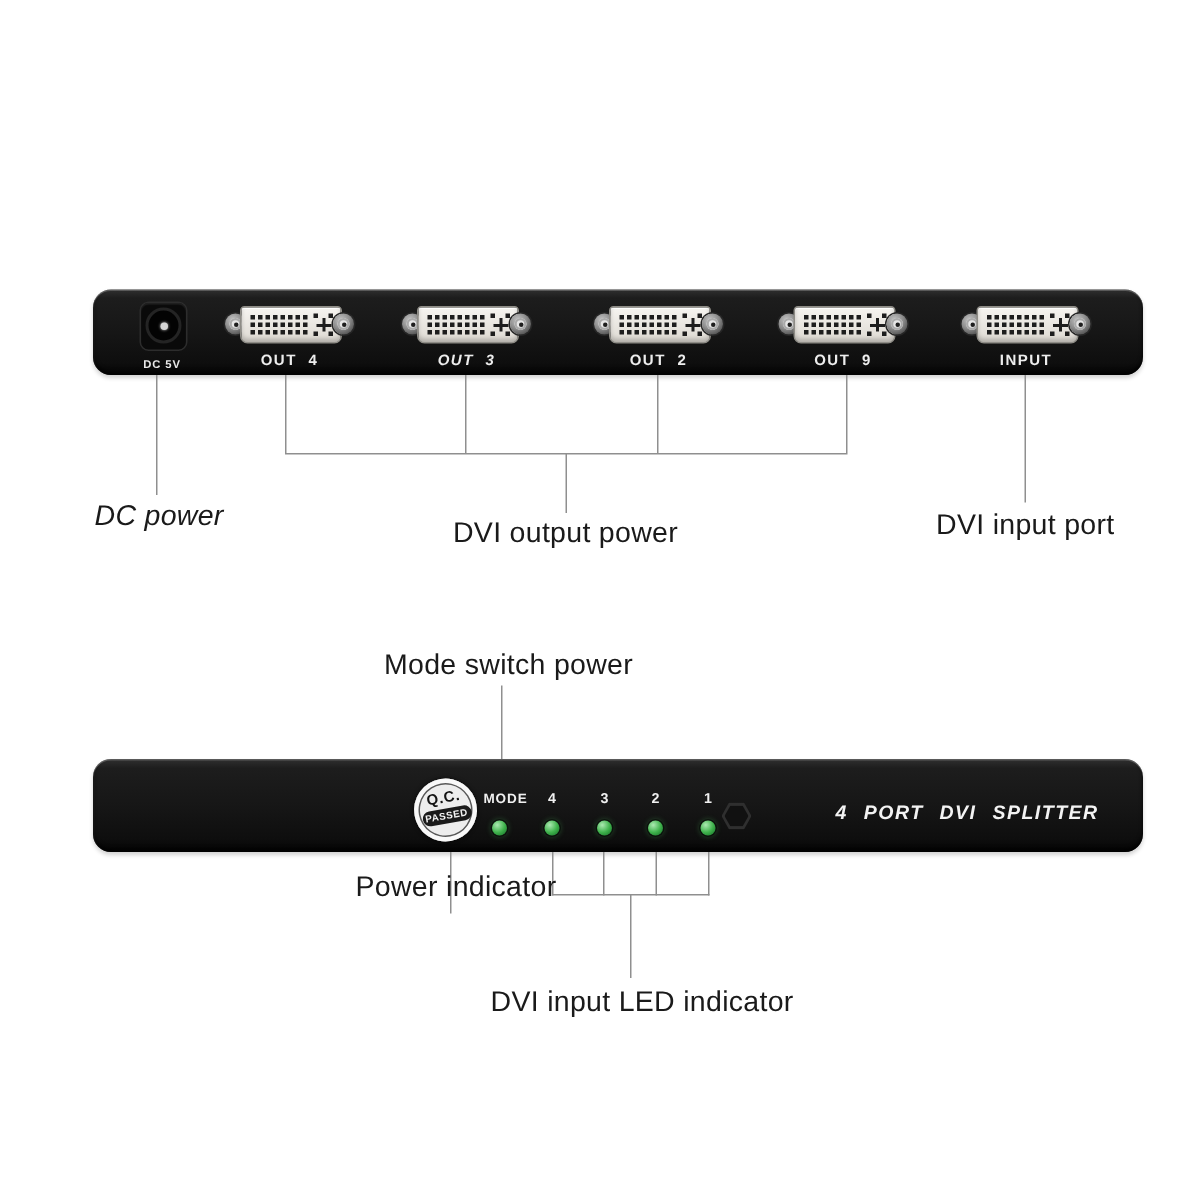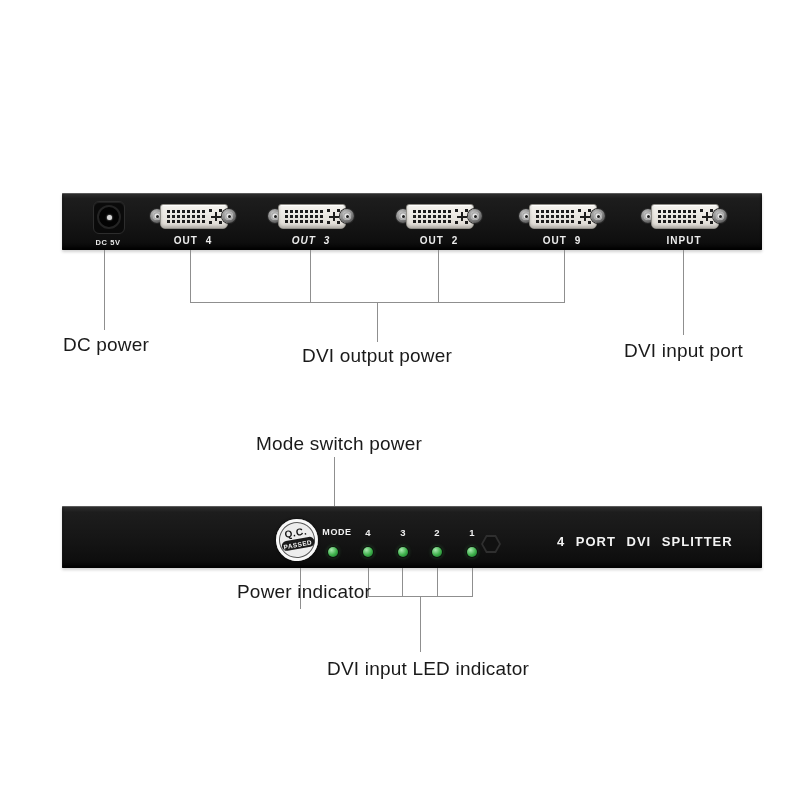--- a/index.html
+++ b/index.html
@@ -2,21 +2,21 @@
 <html style="--led-green: #3fb24c;"><head>
 <meta charset="utf-8">
 <style>
   html,body{margin:0;padding:0;}
   body{
     width:800px;height:800px;position:relative;background:#ffffff;
     font-family:"Liberation Sans", sans-serif;overflow:hidden;
   }
   
   .panel{
-    position:absolute;left:62px;width:700px;border-radius:1px;
+    position:absolute;left:62px;width:700px;border-radius:12px;
     background:linear-gradient(180deg,#303030 0%,#1d1d1d 10%,#161616 50%,#0e0e0e 86%,#040404 100%);
     box-shadow:inset 0 1px 0 rgba(255,255,255,.22), inset 0 -2px 3px rgba(0,0,0,.85),
                inset 1px 0 0 rgba(255,255,255,.06), 0 2px 3px rgba(0,0,0,.18);
   }
   #rear-panel{top:193px;height:57px;}
   #front-panel{top:506px;height:62px;}
 
   
   #dc-jack{position:absolute;left:31px;top:8px;width:30px;height:31px;background:#0a0a0a;
     border:1px solid #2d2d2d;border-radius:6px;box-shadow:inset 0 1px 1px rgba(255,255,255,.1);}
@@ -65,21 +65,21 @@
   .ch-label{position:absolute;top:21px;width:20px;text-align:center;color:#f0f0f0;
     font-size:9.5px;font-weight:bold;}
   .led{position:absolute;top:41px;width:10px;height:10px;border-radius:50%;
     background:radial-gradient(circle at 35% 30%,#abe9b1,var(--led-green,#3fb24c) 52%,#1d7c2e 88%);
     box-shadow:0 0 0 1px rgba(0,0,0,.6), 0 0 4px rgba(90,220,110,.45);}
   #ir-hex{position:absolute;left:419px;top:29px;width:20px;height:18px;
     clip-path:polygon(25% 0,75% 0,100% 50%,75% 100%,25% 100%,0 50%);background:#2f2f2f;}
   #ir-hex .inner{position:absolute;left:2px;top:2px;right:2px;bottom:2px;
     clip-path:polygon(25% 0,75% 0,100% 50%,75% 100%,25% 100%,0 50%);background:#111111;}
   #brand{position:absolute;left:495px;top:28px;width:150px;text-align:center;color:#f3f3f3;
-    font-size:13px;font-weight:bold;letter-spacing:1px;word-spacing:6px;white-space:nowrap;}
+    font-size:13px;font-weight:bold;letter-spacing:1px;word-spacing:6px;white-space:nowrap;font-style:italic;}
 
   
   .cl{position:absolute;background:#8f8f8f;}
   .cl.v{width:1px;} .cl.h{height:1px;}
   #line-dc{left:104px;top:250px;height:80px;}
   #line-out-a{left:190px;top:250px;height:52px;}
   #line-out-b{left:310px;top:250px;height:52px;}
   #line-out-c2{left:438px;top:250px;height:52px;}
   #line-out-d{left:564px;top:250px;height:52px;}
   #line-out-h{left:190px;top:302px;width:375px;}
@@ -88,21 +88,21 @@
   #line-mode{left:334px;top:457px;height:50px;}
   #line-power{left:300px;top:568px;height:41px;}
   #line-led-4{left:368px;top:568px;height:29px;}
   #line-led-3{left:402px;top:568px;height:29px;}
   #line-led-2{left:437px;top:568px;height:29px;}
   #line-led-1{left:472px;top:568px;height:29px;}
   #line-led-h{left:368px;top:596px;width:105px;}
   #line-led-mid{left:420px;top:596px;height:56px;}
 
   .callout-label{position:absolute;color:#1a1a1a;font-size:19px;letter-spacing:.2px;white-space:nowrap;}
-  #lbl-dc-power{left:63px;top:334px;}
+  #lbl-dc-power{left:63px;top:334px;font-style:italic;}
   #lbl-dvi-output{left:300px;top:345px;width:154px;text-align:center;}
   #lbl-dvi-input{left:624px;top:340px;}
   #lbl-mode-switch{left:256px;top:433px;}
   #lbl-power{left:237px;top:581px;text-align:right;}
   #lbl-led{left:327px;top:658px;}
 </style>
 </head>
 <body>
 
 <div class="panel" id="rear-panel">

